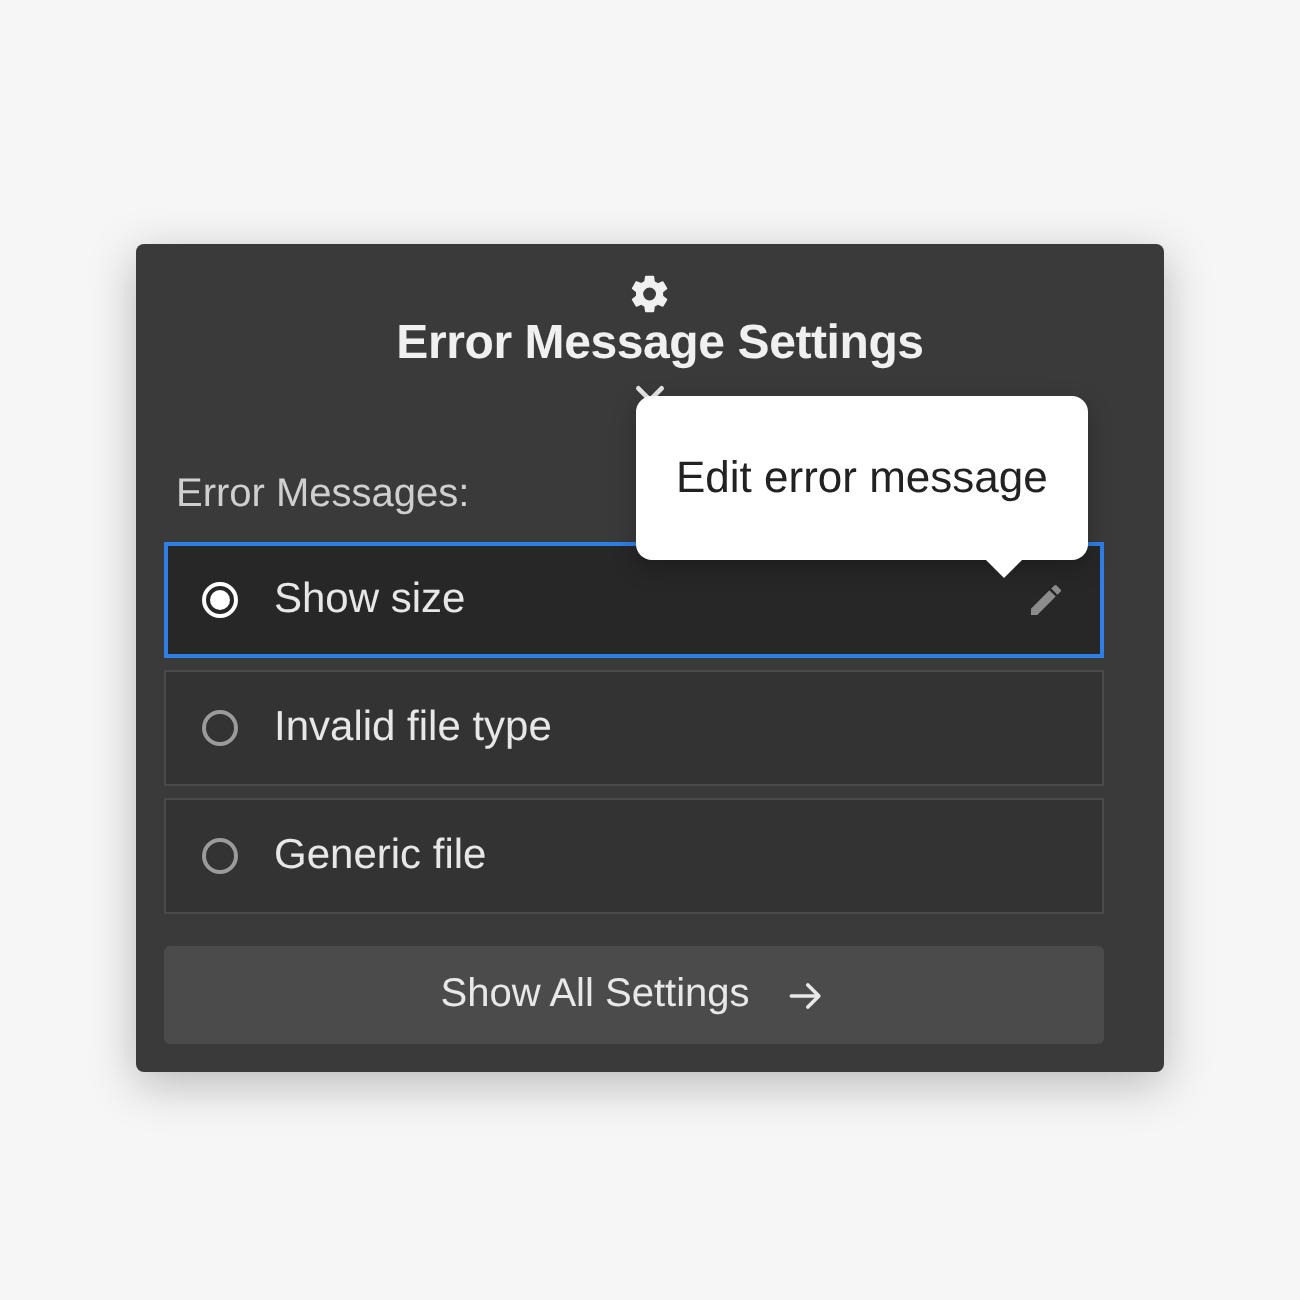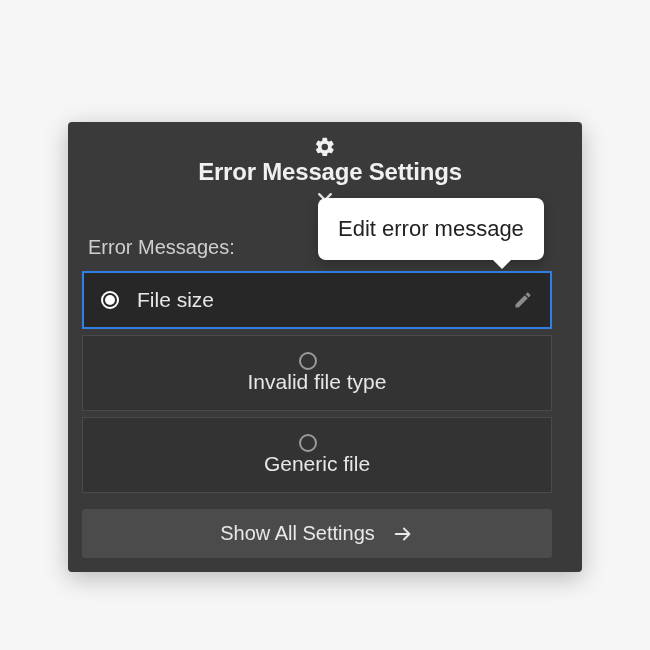--- a/index.html
+++ b/index.html
@@ -52,21 +52,21 @@
   }
   .row {
     display: flex;
     align-items: center;
     background: #333333;
     border: 1px solid #4a4a4a;
     padding: 16px 18px;
     margin-bottom: 0;
     position: relative;
   }
-  .row + .row { margin-top: 6px; flex-direction: column; }
+  .row + .row { margin-top: 6px; }
   .row.selected {
     background: #272727;
     border: 2px solid #2f7fe6;
     padding: 15px 17px;
   }
   .radio {
     width: 18px; height: 18px;
     border-radius: 50%;
     border: 2px solid #9a9a9a;
     margin-right: 18px;
@@ -107,21 +107,21 @@
     border-radius: 3px;
     cursor: pointer;
   }
   .arrow-icon { display: inline-flex; }
   .tooltip {
     position: absolute;
     left: 318px; top: 198px;
     background: #ffffff;
     color: #222222;
     font-size: 22px;
-    padding: 18px 20px;
+    padding: 28px 20px;
     border-radius: 8px;
     box-shadow: 0 4px 12px rgba(0,0,0,0.25);
     z-index: 10;
     white-space: nowrap;
   }
   .tooltip::after {
     content: "";
     position: absolute;
     right: 32px;
     bottom: -9px;
@@ -153,21 +153,21 @@
     </div>
   </div>
 
   <div class="panel-body">
     <div class="section-label">Error Messages:</div>
 
     <div class="list">
 
       <div class="row selected">
         <span class="radio"></span>
-        <span class="row-label">File size</span>
+        <span class="row-label">Show size</span>
         <span class="edit-icon">
           <svg width="20" height="20" viewBox="0 0 24 24" fill="#8c8c8c">
             <path d="M3 17.25V21h3.75L17.81 9.94l-3.75-3.75L3 17.25zM20.71 7.04a1 1 0 0 0 0-1.41l-2.34-2.34a1 1 0 0 0-1.41 0l-1.83 1.83 3.75 3.75 1.83-1.83z"></path>
           </svg>
         </span>
       </div>
 
       <div class="row">
         <span class="radio"></span>
         <span class="row-label">Invalid file type</span>

